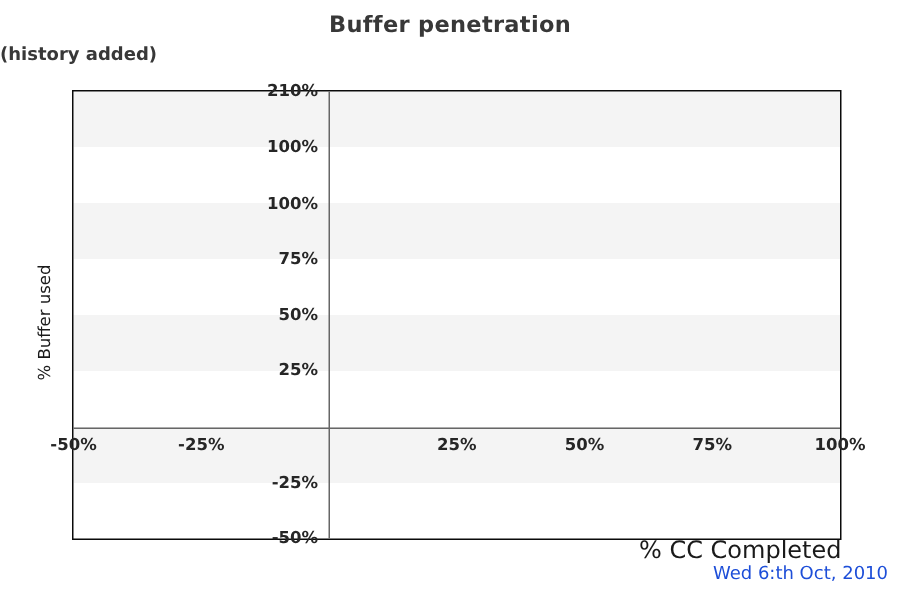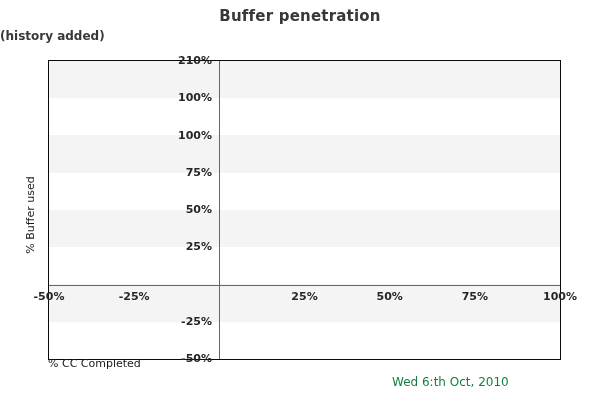--- a/index.html
+++ b/index.html
@@ -61,26 +61,27 @@
     position: absolute; left: 30px; top: 210px;
     width: 0; height: 0;
   }
   .y-axis-title span {
     display: inline-block;
     transform: translate(-50%, -50%) rotate(-90deg);
     font-size: 11px; color: #1a1a1a; white-space: nowrap;
   }
   .x-axis-title {
     position: absolute; left: 48px; top: 357px; width: 513px;
-    text-align: left;
-    font-size: 11px; color: #1a1a1a;
+    text-align: right;
+    font-size: 16px; color: #1a1a1a;
   }
   .date-label {
     position: absolute; left: 392px; top: 375px; width: 200px;
-    font-size: 12px; color: #15803d;
+    text-align: right;
+    font-size: 12px; color: #1d4ed8;
   }
 </style>
 </head>
 <body>
 
 <div id="chart">
 
   <div class="chart-title">Buffer penetration</div>
   <div class="chart-subtitle">(history added)</div>
 

